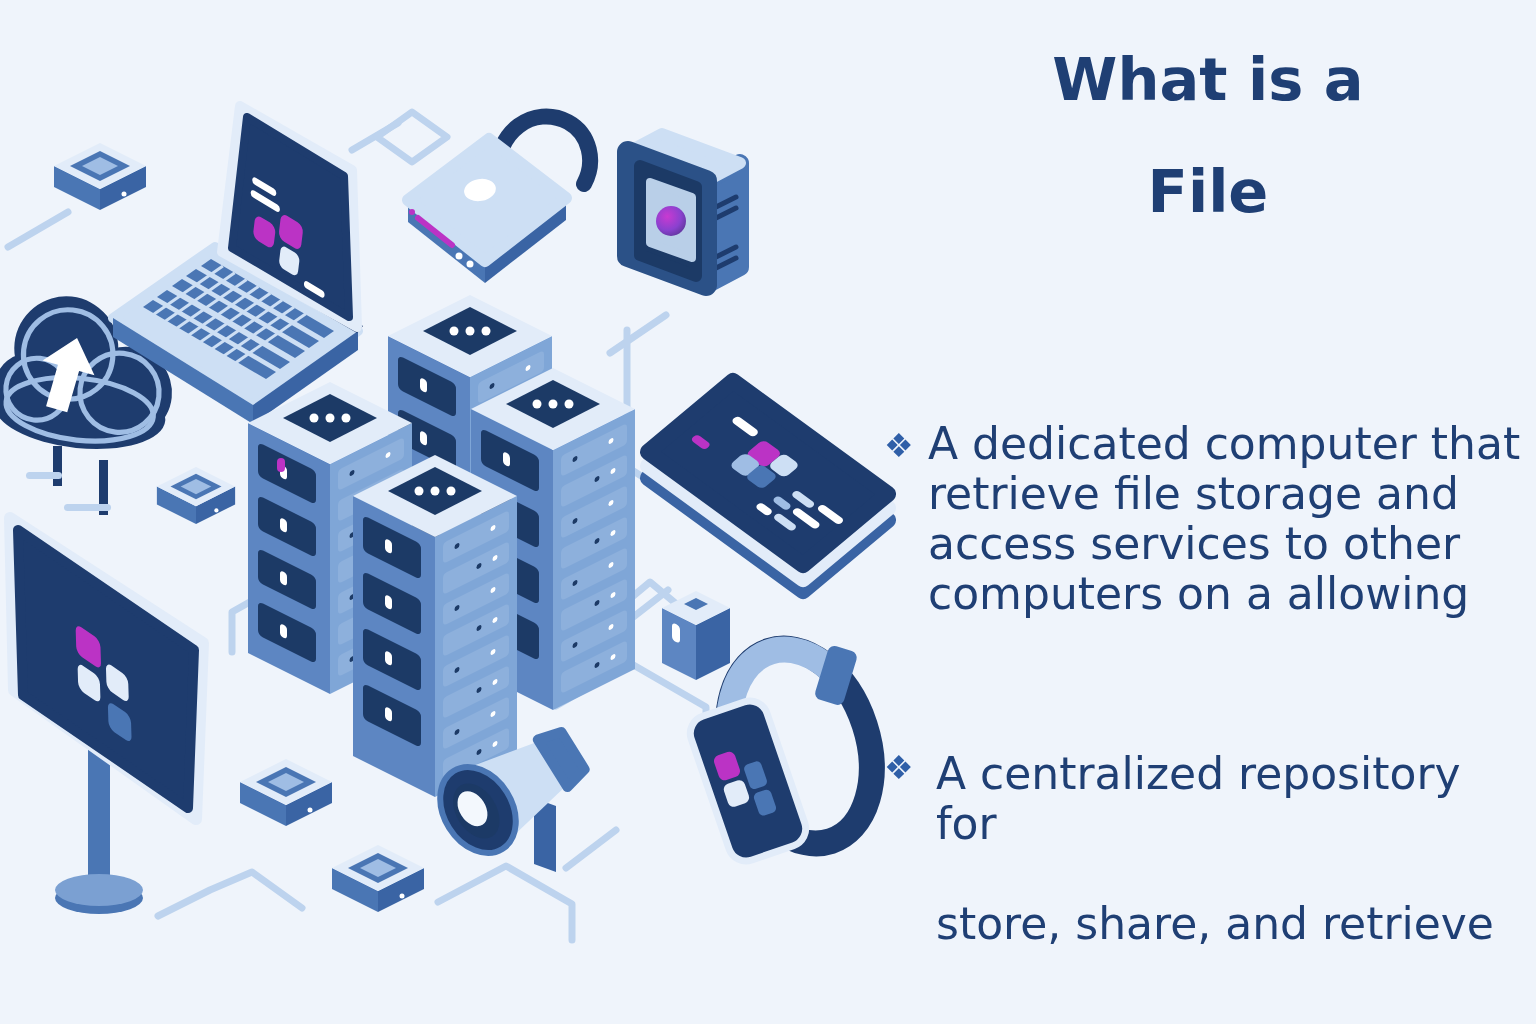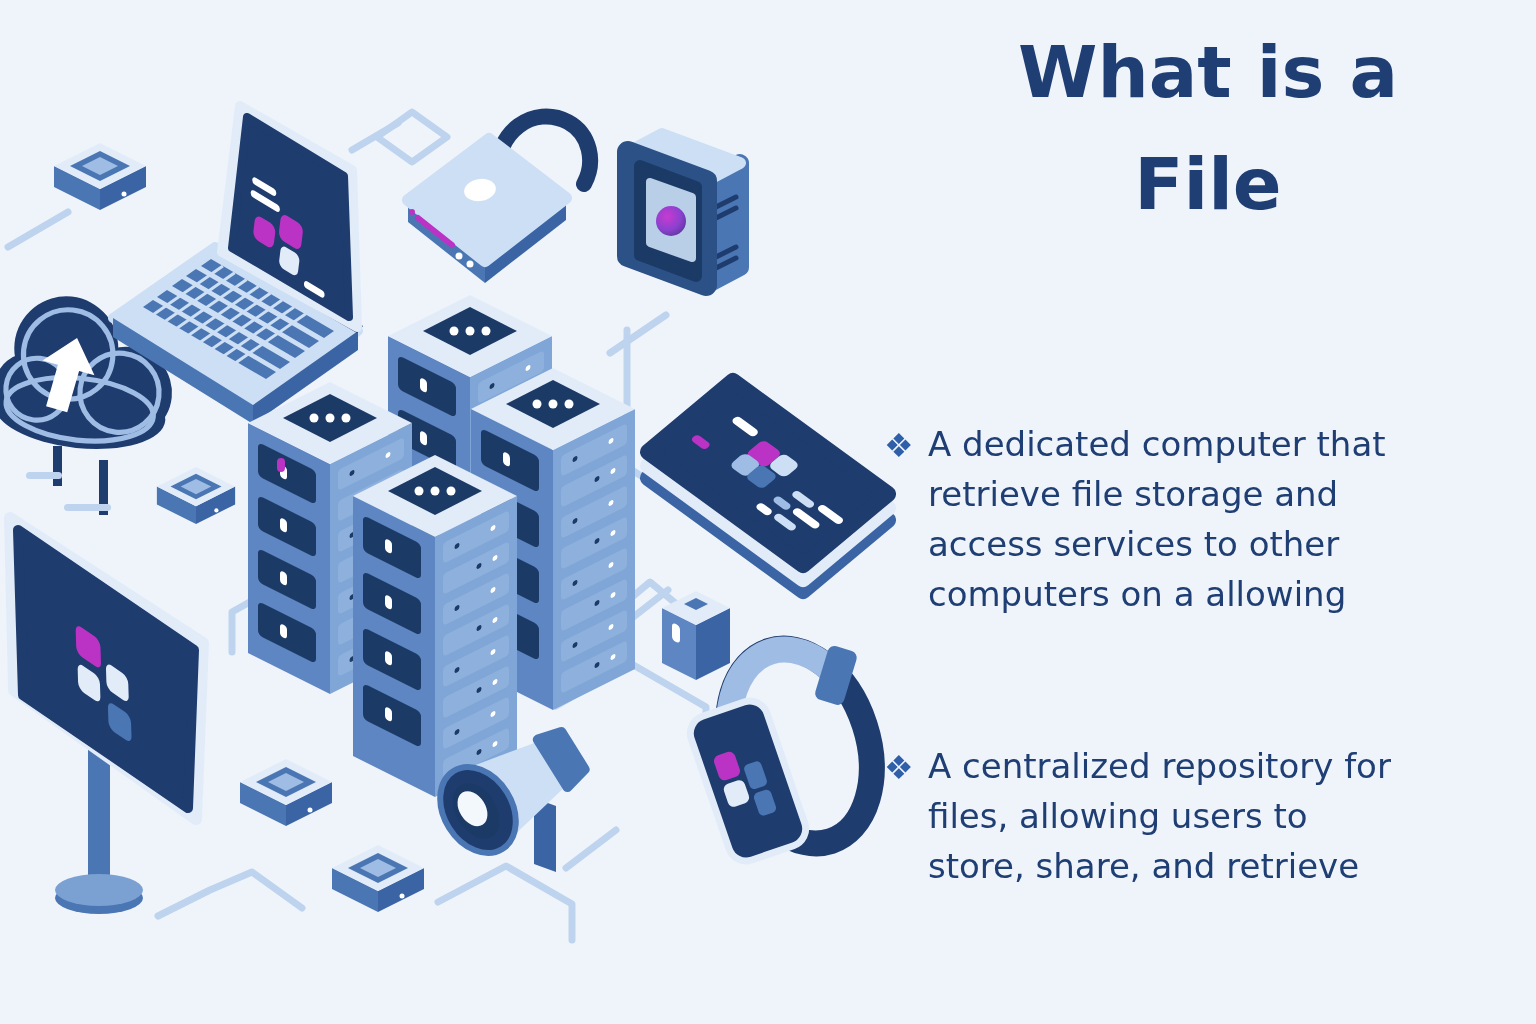--- a/index.html
+++ b/index.html
@@ -6,25 +6,25 @@
     --bg:#eff4fb; --navy:#1e3c6e; --navydeep:#1c3a66; --mid:#4a76b4; --middark:#3a64a4;
     --tleft:#5d86c2; --tright:#7fa6d7; --trow:#8db0dc; --pale:#cddff4; --pale2:#e2ecf9;
     --sky:#9fbde4; --line:#bdd3ee; --magenta:#bb33c5; --purple:#8a41cf;
     --text:#1f3f74; --bullet:#2f5fa8; --white:#ffffff;
   }
   html,body{margin:0;padding:0;background:var(--bg);}
   .page{position:relative;width:1536px;height:1024px;overflow:hidden;background:var(--bg);
         font-family:"DejaVu Sans","Liberation Sans",sans-serif;}
   .art{position:absolute;left:0;top:0;width:896px;height:1024px;}
   .content{position:absolute;left:880px;top:0;width:656px;height:1024px;color:var(--text);}
-  .title{margin:16px 8px 0;font-size:72px;line-height:112px;text-align:center;
+  .title{margin:24px 8px 0;font-size:59px;line-height:112px;text-align:center;
          font-weight:bold;color:var(--text);}
   .bullet{position:absolute;left:4px;display:flex;align-items:flex-start;width:640px;}
   .bullet .glyph{flex:0 0 44px;font-size:33px;line-height:50px;color:var(--bullet);padding-top:2px;}
-  .bullet .lines{font-size:34px;line-height:50px;color:var(--text);}
+  .bullet .lines{font-size:44px;line-height:50px;color:var(--text);}
   .b1{top:419px;} .b2{top:741px;}
 
   
   .f-navy{fill:var(--navy);} .f-navydeep{fill:var(--navydeep);} .f-mid{fill:var(--mid);}
   .f-middark{fill:var(--middark);} .f-tleft{fill:var(--tleft);} .f-tright{fill:var(--tright);}
   .f-trow{fill:var(--trow);} .f-pale{fill:var(--pale);} .f-pale2{fill:var(--pale2);}
   .f-sky{fill:var(--sky);} .f-white{fill:var(--white);} .f-mag{fill:var(--magenta);}
   .s-line{stroke:var(--line);fill:none;stroke-width:7;stroke-linecap:round;stroke-linejoin:round;}
   .rj{stroke-linejoin:round;}
 </style>
@@ -339,17 +339,17 @@
   <div class="content">
     <h1 class="title"><span>What is a</span><br><span>File</span><br></h1>
 
     <div class="bullet b1">
       <span class="glyph">❖</span>
       <p class="lines" style="margin:0"><span>A dedicated computer that</span><br><span>retrieve file storage and</span><br><span>access services to other</span><br><span>computers on a allowing</span></p>
     </div>
 
     <div class="bullet b2">
       <span class="glyph">❖</span>
-      <p class="lines" style="margin:0"><span>A centralized repository for</span><br><span>files, allowing users to</span><br><span>store, share, and retrieve</span><br></p>
+      <p class="lines" style="margin:8px"><span>A centralized repository for</span><br><br><span>store, share, and retrieve</span><br></p>
     </div>
   </div>
 
 </div>
 
 </body></html>

